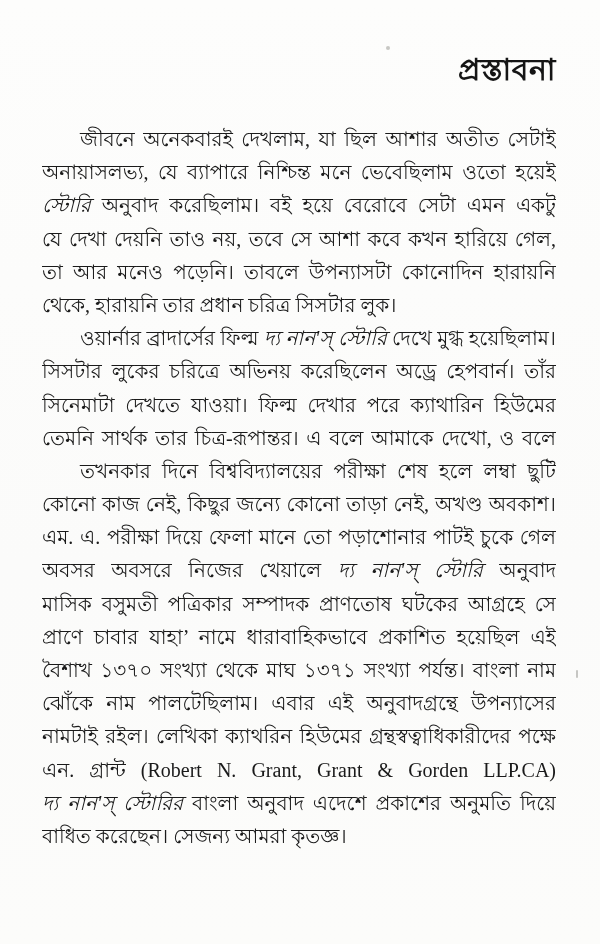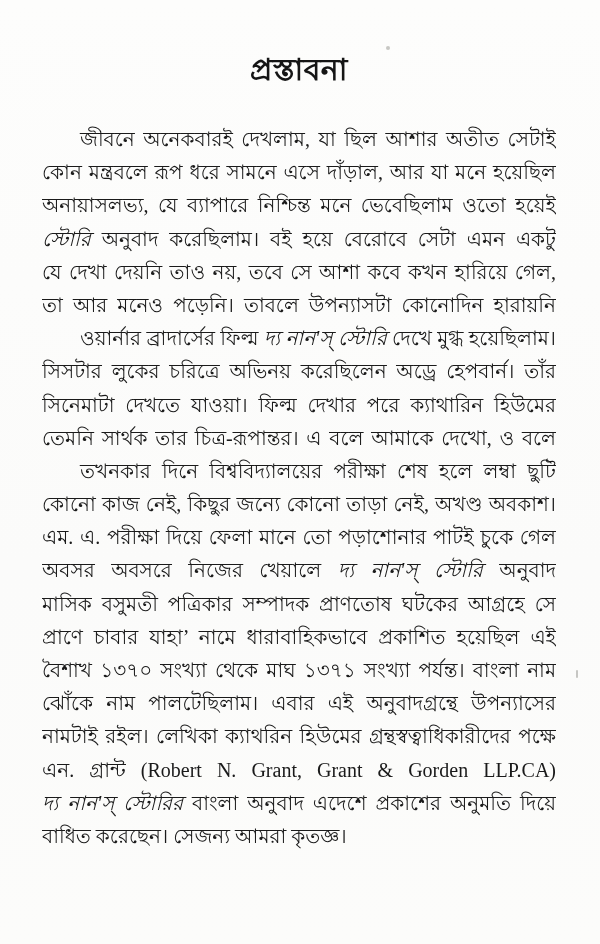--- a/index.html
+++ b/index.html
@@ -17,21 +17,21 @@
     position: relative;
     width: 600px;
     height: 944px;
     box-sizing: border-box;
     padding: 0 44px 0 42px;
     background: linear-gradient(180deg, #fdfdfc 0%, #fbfbfa 60%, #fcfcfa 100%);
     color: #191919;
     overflow: hidden;
   }
   .title {
-    text-align: center;
+    text-align: right;
     font-size: 30px;
     font-weight: 600;
     letter-spacing: 0.5px;
     padding-top: 46px;
     margin-bottom: 26px;
     color: #151515;
   }
   .content {
     font-size: 20px;
     font-weight: 500;
@@ -67,25 +67,25 @@
 </style>
 </head>
 <body>
 
 <div class="page">
   <div class="title">প্রস্তাবনা</div>
 
   <div class="content">
       <div>
         <div class="line indent"><span class="seg">জীবনে অনেকবারই দেখলাম, যা ছিল আশার অতীত সেটাই হঠাৎ যেন</span></div>
-        <div class="line"><span class="seg">কোন মন্ত্রবলে রূপ ধরে সামনে এসে দাঁড়াল, আর যা মনে হয়েছিল</span></div>
         <div class="line"><span class="seg">অনায়াসলভ্য, যে ব্যাপারে নিশ্চিন্ত মনে ভেবেছিলাম ওতো হয়েই যাবে, সে</span></div>
         <div class="line"><span class="seg italic">স্টোরি</span><span class="seg"> অনুবাদ করেছিলাম। বই হয়ে বেরোবে সেটা এমন একটু আশার অঙ্কুর</span></div>
         <div class="line"><span class="seg">যে দেখা দেয়নি তাও নয়, তবে সে আশা কবে কখন হারিয়ে গেল, দীর্ঘকাল</span></div>
         <div class="line"><span class="seg">তা আর মনেও পড়েনি। তাবলে উপন্যাসটা কোনোদিন হারায়নি আমার মন</span></div>
+        <div class="line align-left"><span class="seg">থেকে, হারায়নি তার প্রধান চরিত্র সিসটার লুক।</span></div>
       </div>
       <div>
         <div class="line indent"><span class="seg">ওয়ার্নার ব্রাদার্সের ফিল্ম </span><span class="seg italic">দ্য নান'স্ স্টোরি</span><span class="seg"> দেখে মুগ্ধ হয়েছিলাম। নায়িকা</span></div>
         <div class="line"><span class="seg">সিসটার লুকের চরিত্রে অভিনয় করেছিলেন অড্রে হেপবার্ন। তাঁর টানেই তো</span></div>
         <div class="line"><span class="seg">সিনেমাটা দেখতে যাওয়া। ফিল্ম দেখার পরে ক্যাথারিন হিউমের উপন্যাসটা</span></div>
         <div class="line"><span class="seg">তেমনি সার্থক তার চিত্র-রূপান্তর। এ বলে আমাকে দেখো, ও বলে আমাকে।</span></div>
       </div>
       <div>
         <div class="line indent"><span class="seg">তখনকার দিনে বিশ্ববিদ্যালয়ের পরীক্ষা শেষ হলে লম্বা ছুটি পাওয়া যেত।</span></div>
         <div class="line"><span class="seg">কোনো কাজ নেই, কিছুর জন্যে কোনো তাড়া নেই, অখণ্ড অবকাশ। আর</span></div>

